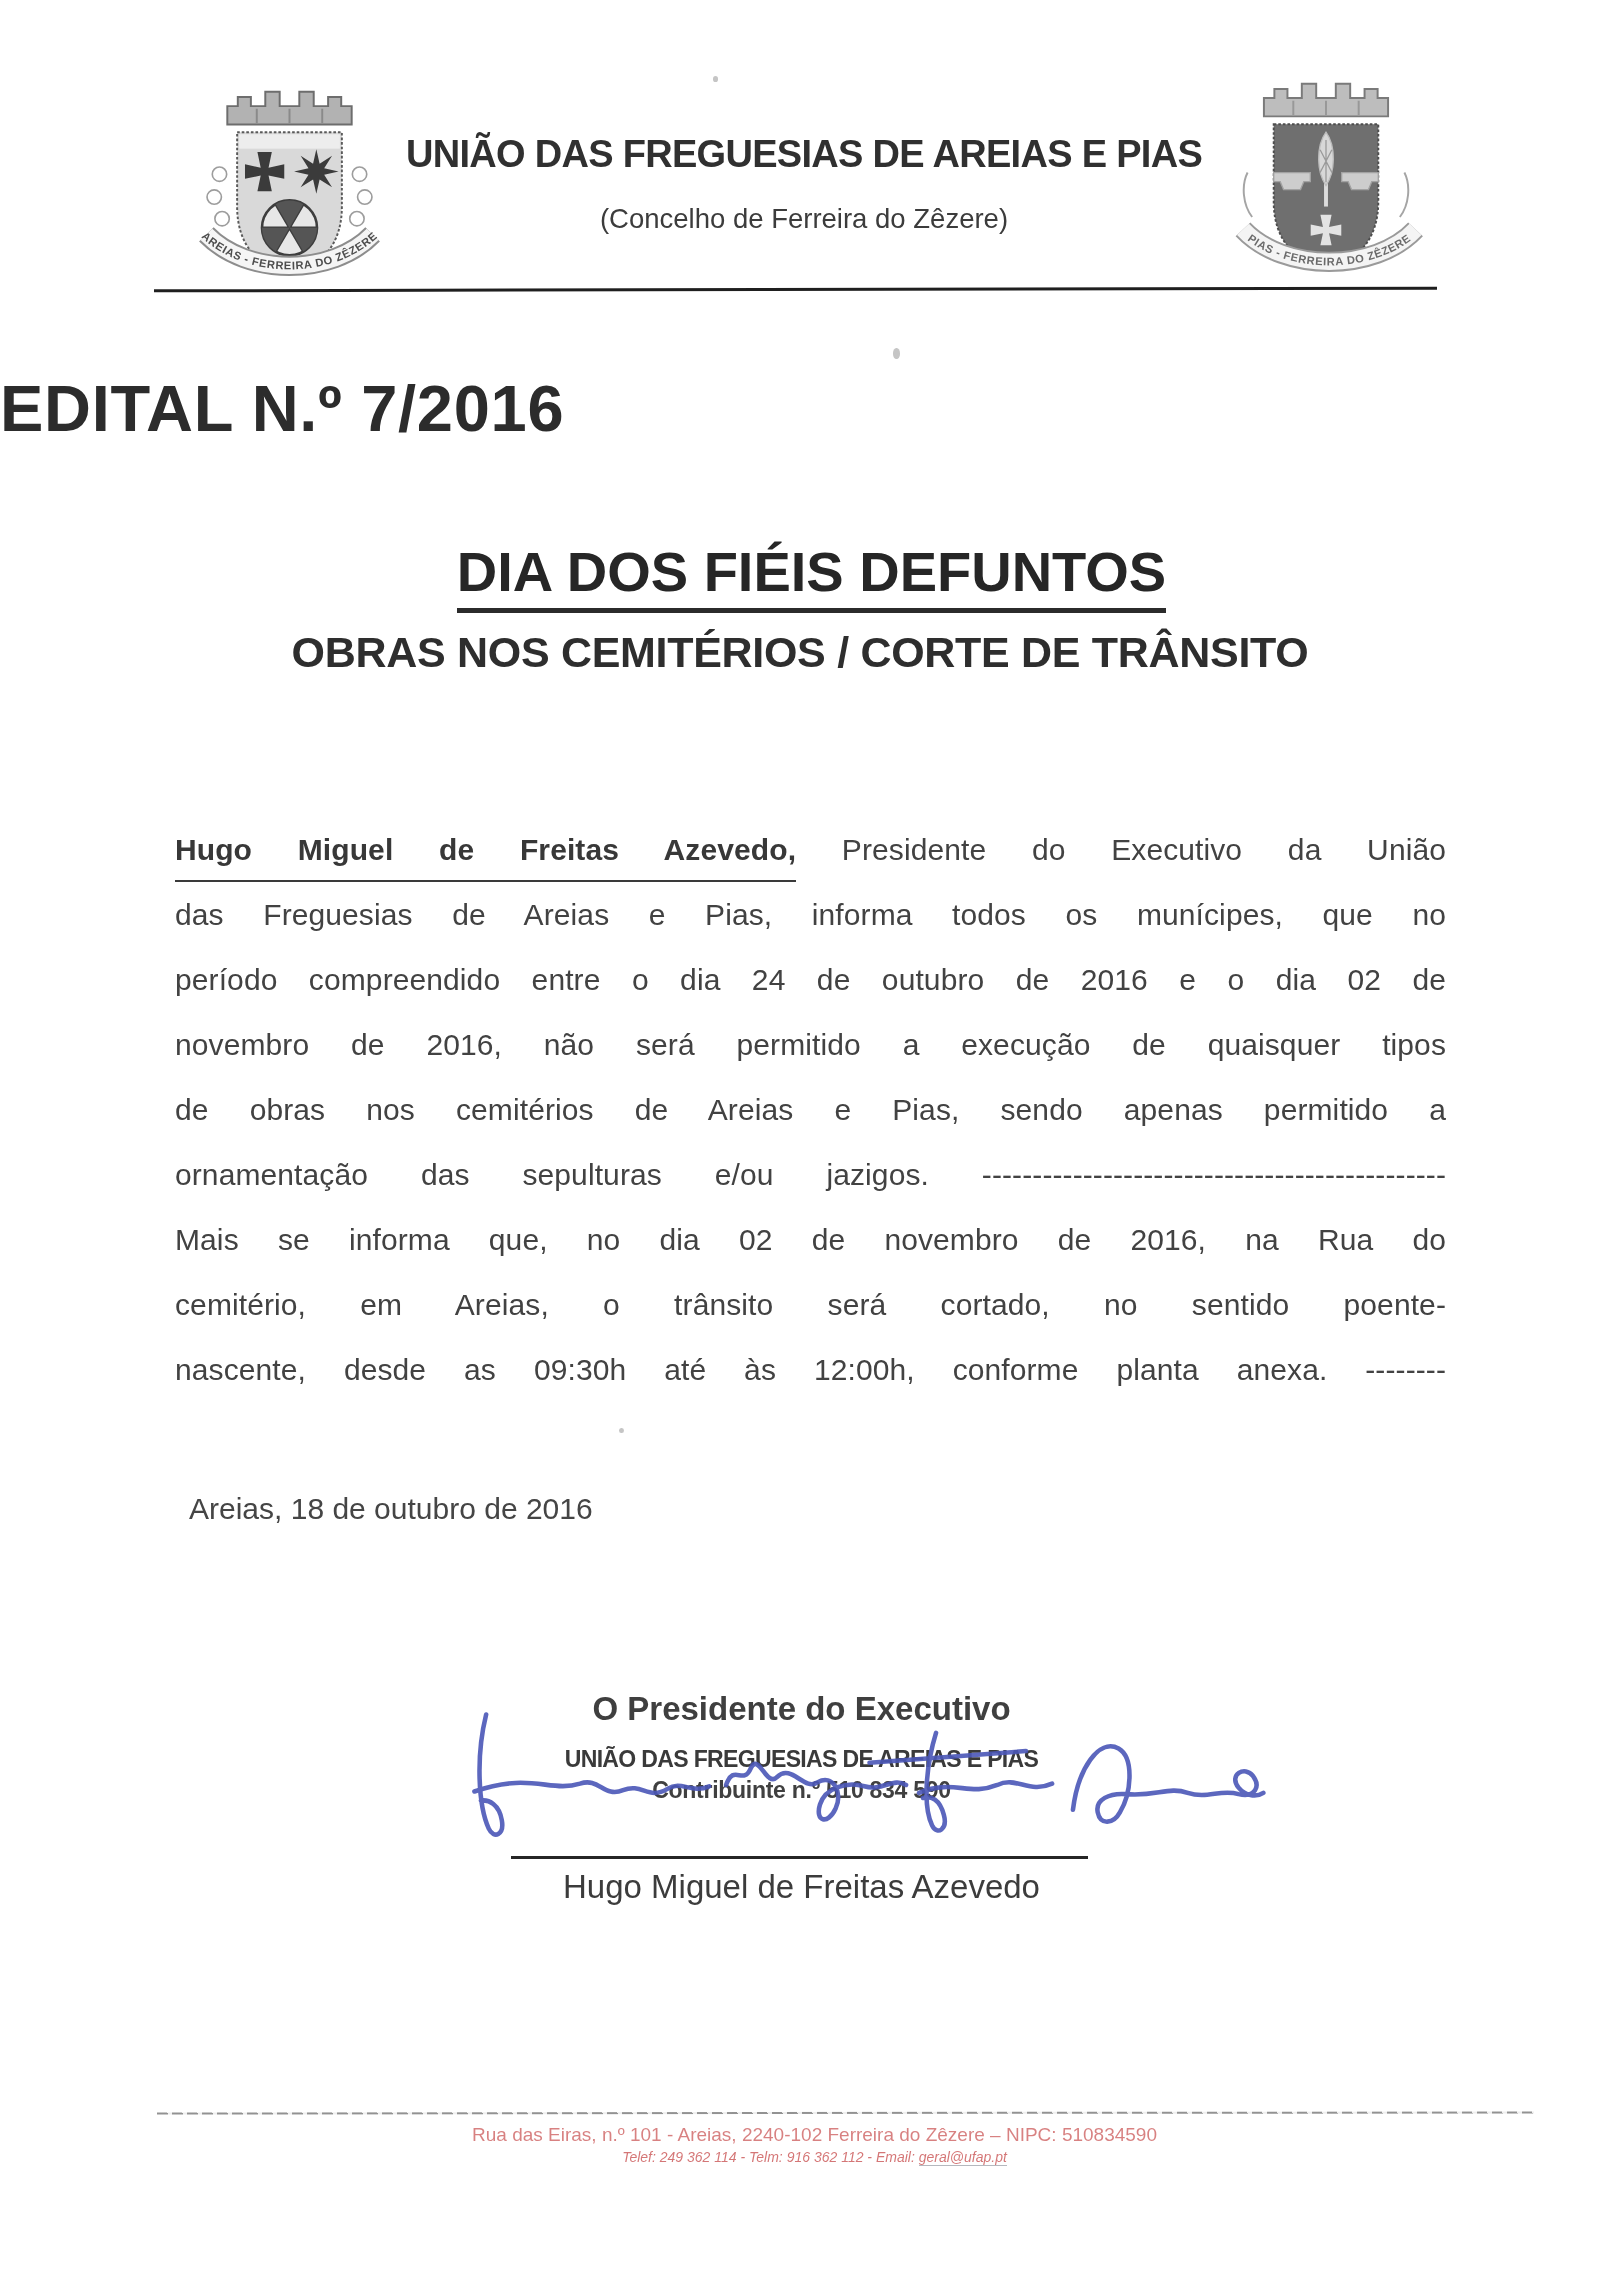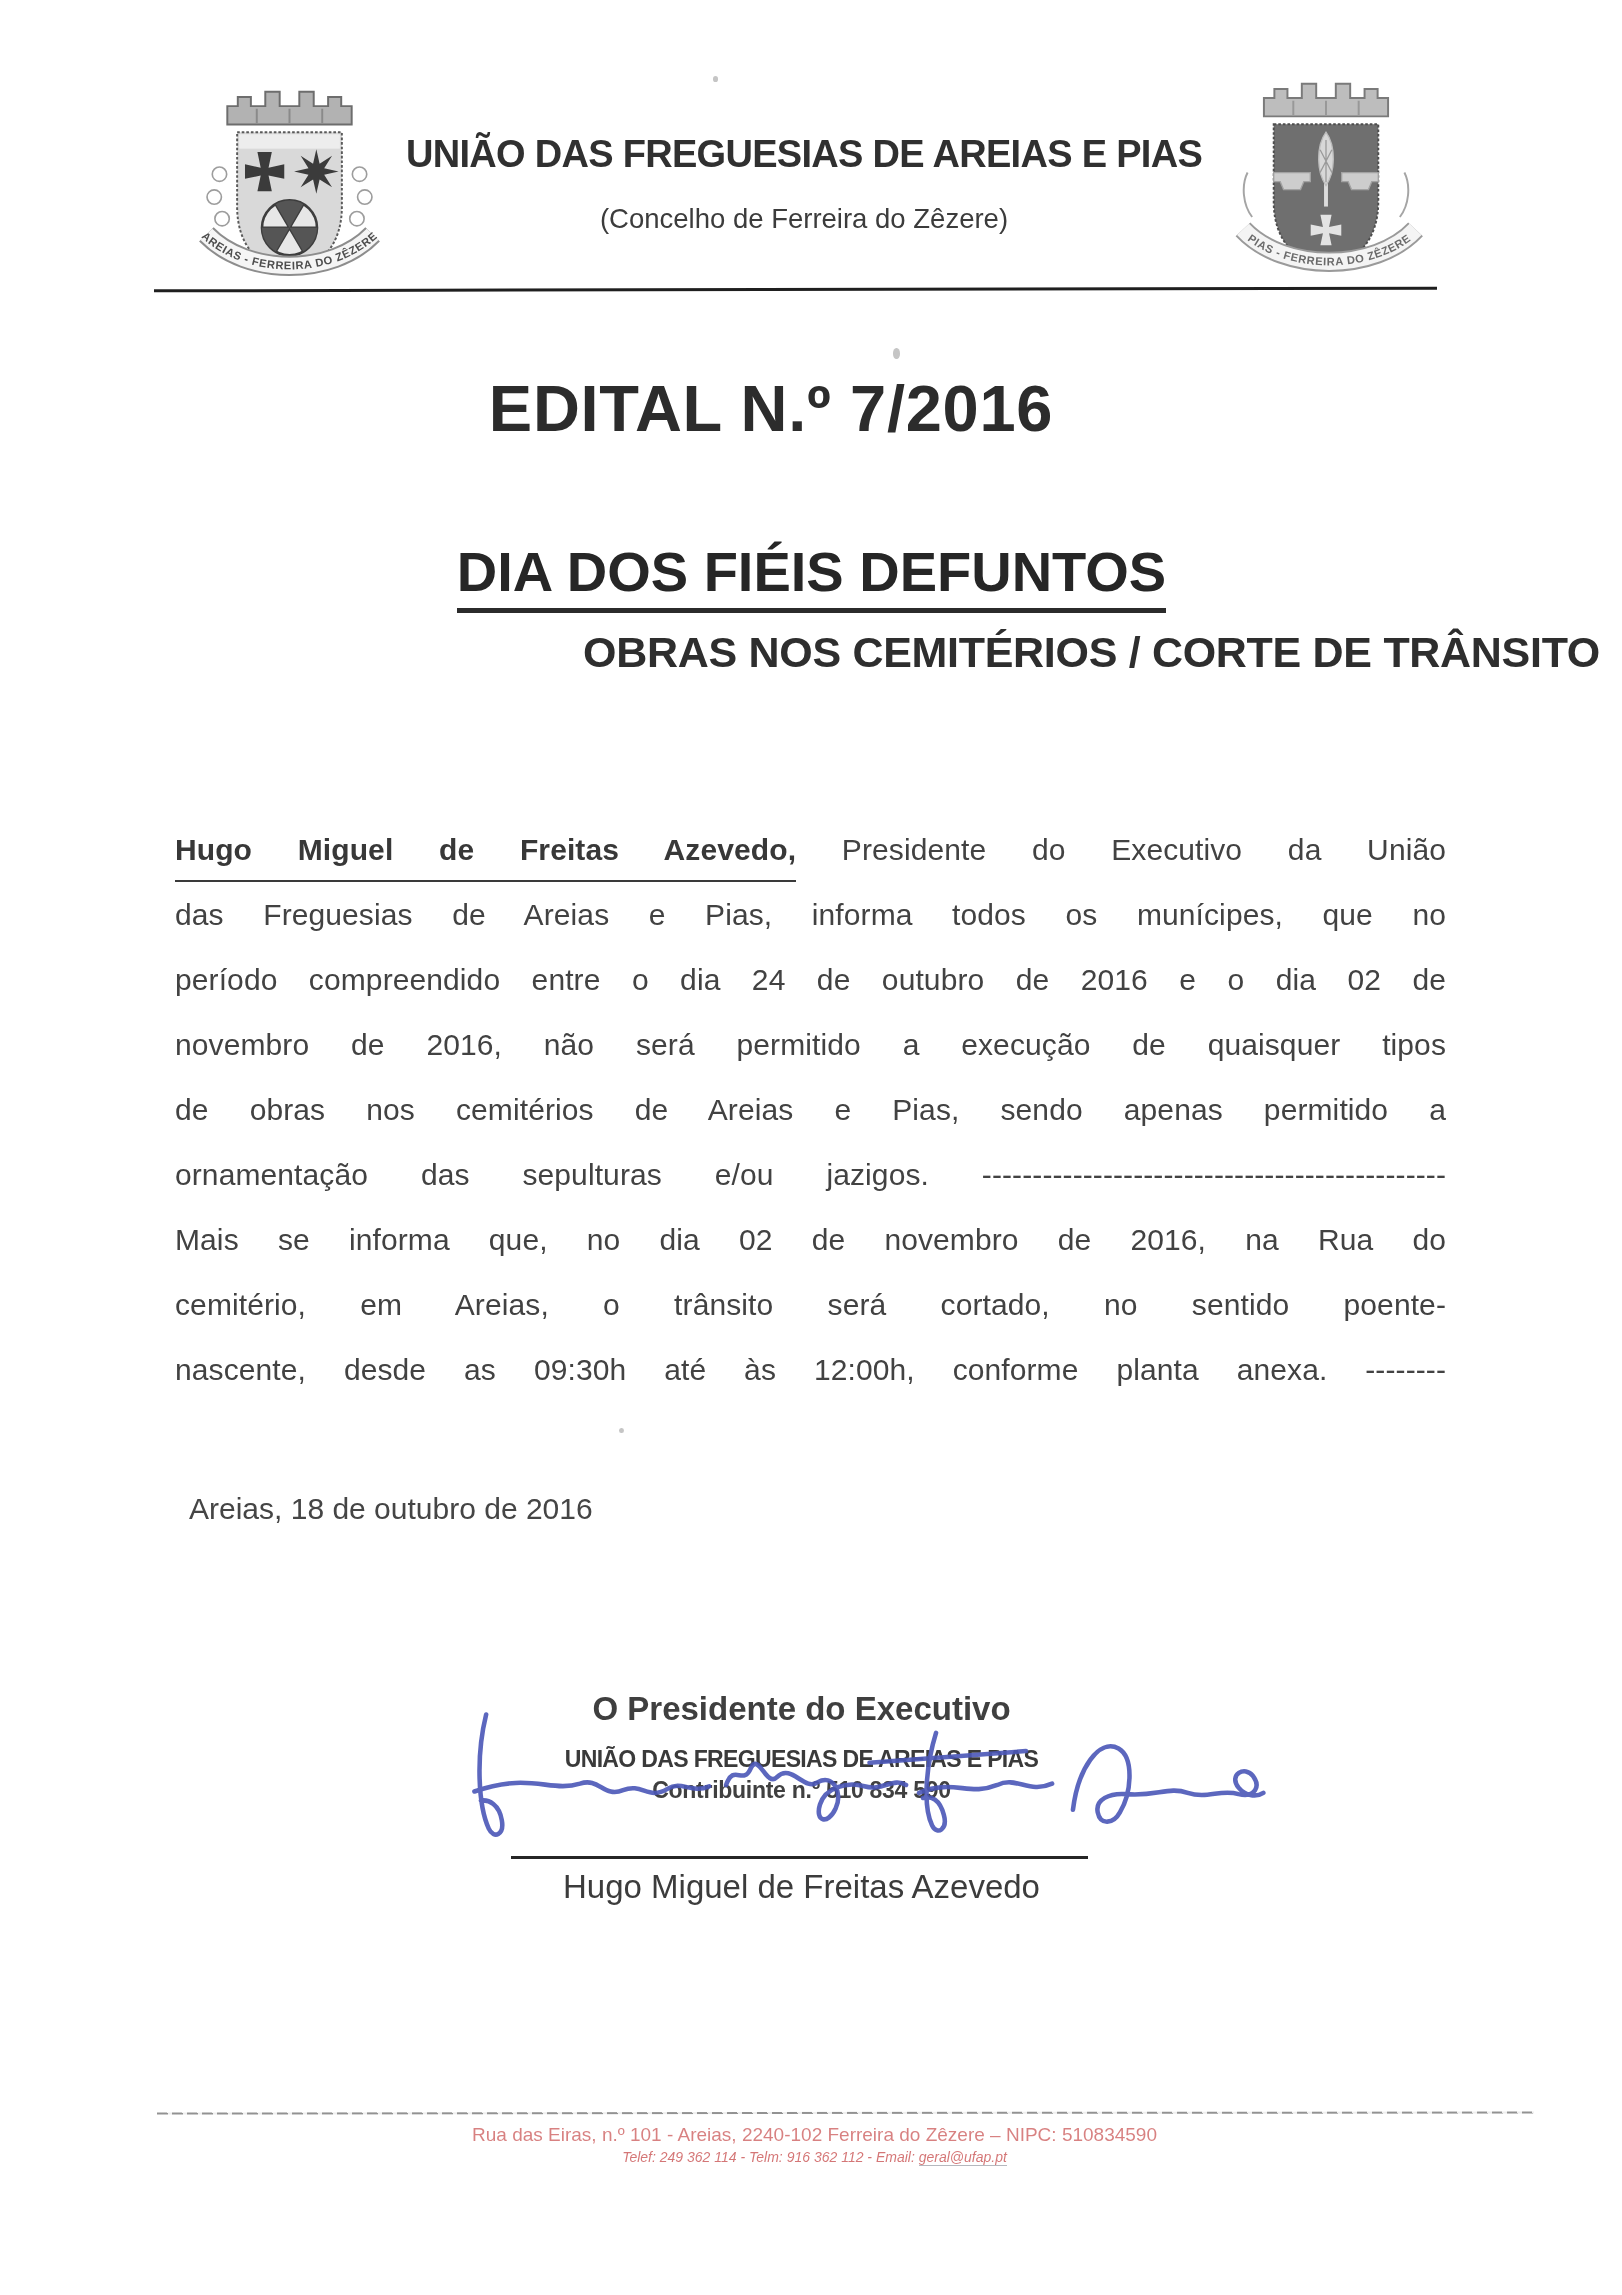--- a/index.html
+++ b/index.html
@@ -12,26 +12,26 @@
   .crest-left  { left:188px; top:76px; }
   .crest-right { left:1218px; top:68px; }
   .org-head { position:absolute; left:366px; top:0; width:876px; text-align:center; }
   .org-name { position:absolute; top:133px; width:100%; font-weight:700; font-size:38px;
               letter-spacing:-0.7px; color:#303030; }
   .org-sub  { position:absolute; top:203px; width:100%; font-size:27.5px; color:#3c3c3c; }
   .head-rule { position:absolute; left:154px; top:288px; width:1283px; height:3.3px;
                background:#1f1f1f; transform:rotate(-0.12deg); }
 
   
-  .edital   { position:absolute; left:0; top:371px; width:1542px; text-align:center;
+  .edital   { position:absolute; left:0; top:371px; width:1542px; 
               font-size:65px; font-weight:700; letter-spacing:0.7px; color:#2c2c2c; }
   .subject  { position:absolute; left:0; top:539px; width:1623px; text-align:center;
               font-size:56px; font-weight:700; color:#262626; }
   .subject .u { border-bottom:5.9px solid #2b2b2b; padding-bottom:5.2px; }
-  .subject2 { position:absolute; left:0; top:628px; width:1600px; text-align:right;
+  .subject2 { position:absolute; left:0; top:628px; width:1600px; text-align:center;
               font-size:43px; font-weight:700; letter-spacing:-0.3px; color:#2e2e2e; }
 
   
   .docbody { position:absolute; left:175px; top:817px; width:1271px; }
   .bline { height:65px; line-height:65px; font-size:30px; letter-spacing:0.1px;
            color:#424242; text-align:justify; text-align-last:justify; overflow:hidden; }
   .name-u { font-weight:700; color:#383838; border-bottom:3.3px solid #3a3a3a; padding-bottom:14px; }
 
   .dateline { position:absolute; left:189px; top:1492px; font-size:30px; color:#454545; }
 

